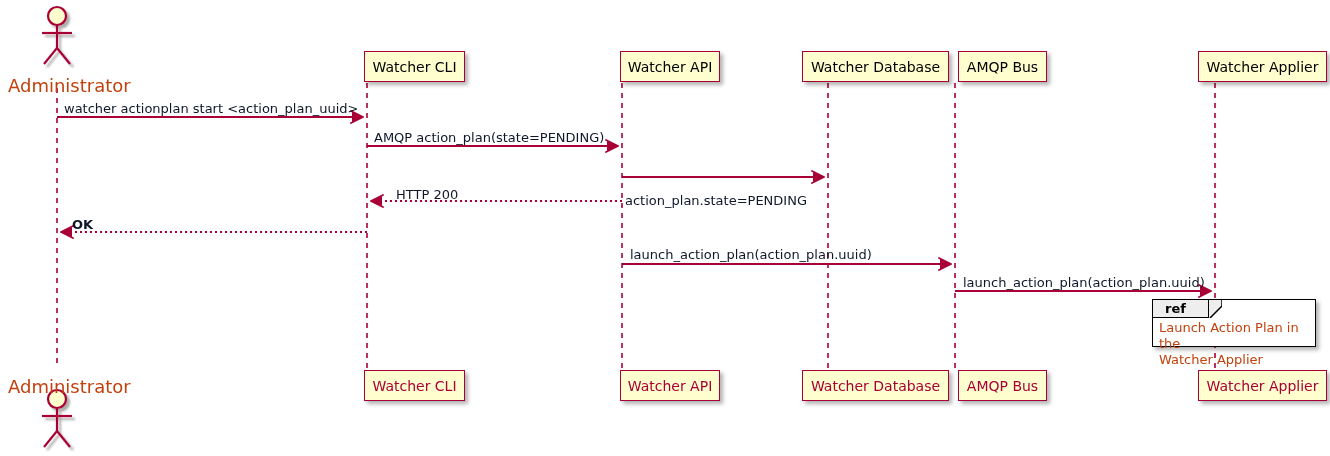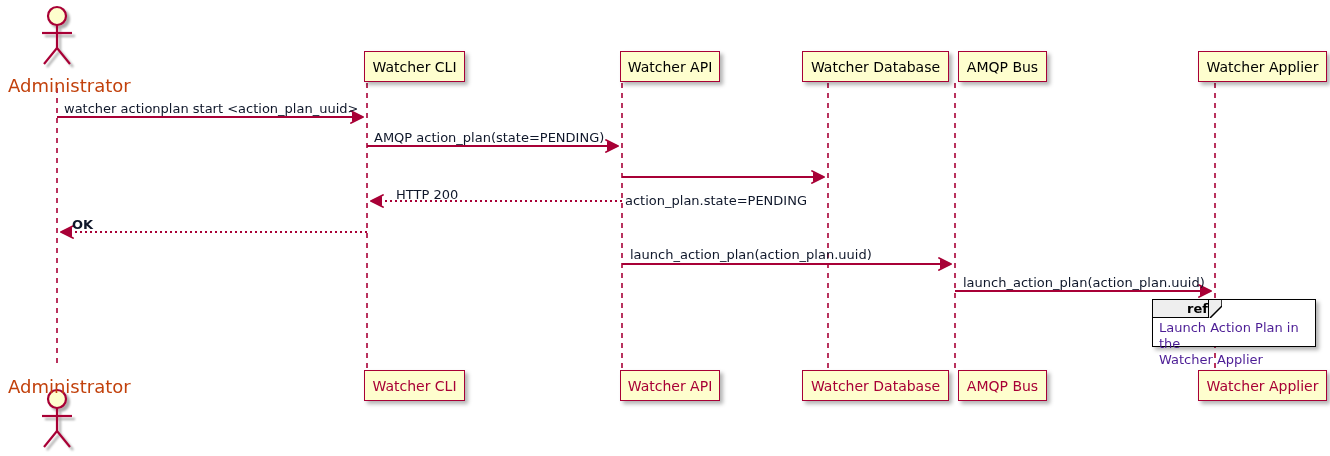--- a/index.html
+++ b/index.html
@@ -76,21 +76,21 @@
     color: #000000;
     display: flex;
     align-items: center;
     padding-left: 12px;
   }
   .ref-body {
     position: absolute;
     font-family: "DejaVu Sans", sans-serif;
     font-size: 13px;
     line-height: 16px;
-    color: #4c1d95;
+    color: #c2410c;
     white-space: pre-line;
   }
 </style>
 </head>
 <body>
 
 <div id="diagram">
 
   <svg id="svg-layer" viewBox="0 0 1330 456" xmlns="http://www.w3.org/2000/svg">
 
@@ -215,21 +215,21 @@
 
   <div class="msg-label" style="left:396px; top:187px;">HTTP 200</div>
 
   <div class="msg-label" style="left:72px; top:217px;font-weight:bold;">OK</div>
 
   <div class="msg-label" style="left:630px; top:247px;">launch_action_plan(action_plan.uuid)</div>
 
   <div class="msg-label" style="left:963px; top:275px;">launch_action_plan(action_plan.uuid)</div>
 
   <div class="ref-box" style="left:1152px; top:299px; width:164px; height:48px;">
-    <div class="ref-tab" style="width:56px; height:18px;justify-content:flex-end;">
+    <div class="ref-tab" style="width:56px; height:18px;">
       <span>ref</span>
     </div>
     <svg style="position:absolute; left:56px; top:0; width:13px; height:18px;" viewBox="0 0 13 18">
       <polygon points="0,0 13,0 13,6 1,18 0,18" fill="#EEEEEE" stroke="none"></polygon>
       <polyline points="13,0 13,6 1,18" fill="none" stroke="#000000" stroke-width="1.5"></polyline>
     </svg>
     <div class="ref-body" style="left:6px; top:20px; position:absolute;">Launch Action Plan in the
 Watcher Applier</div>
   </div>
 

